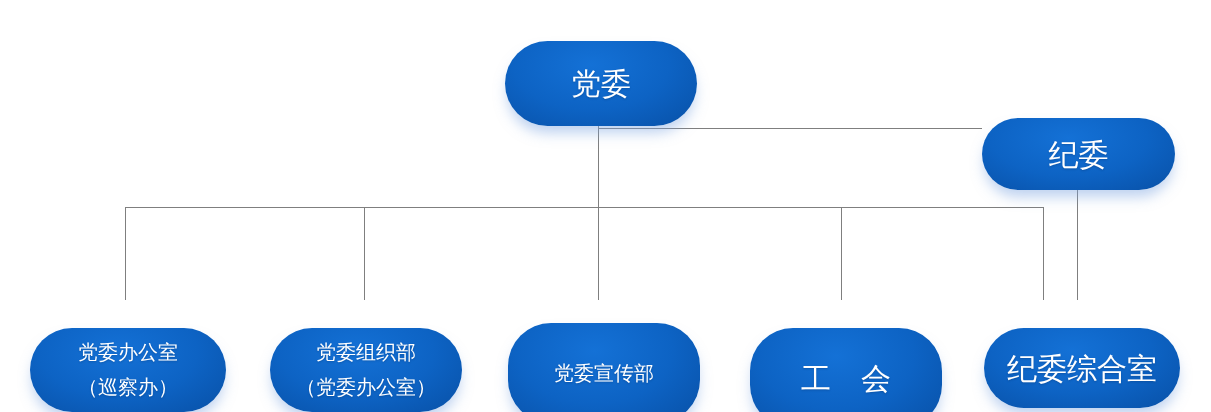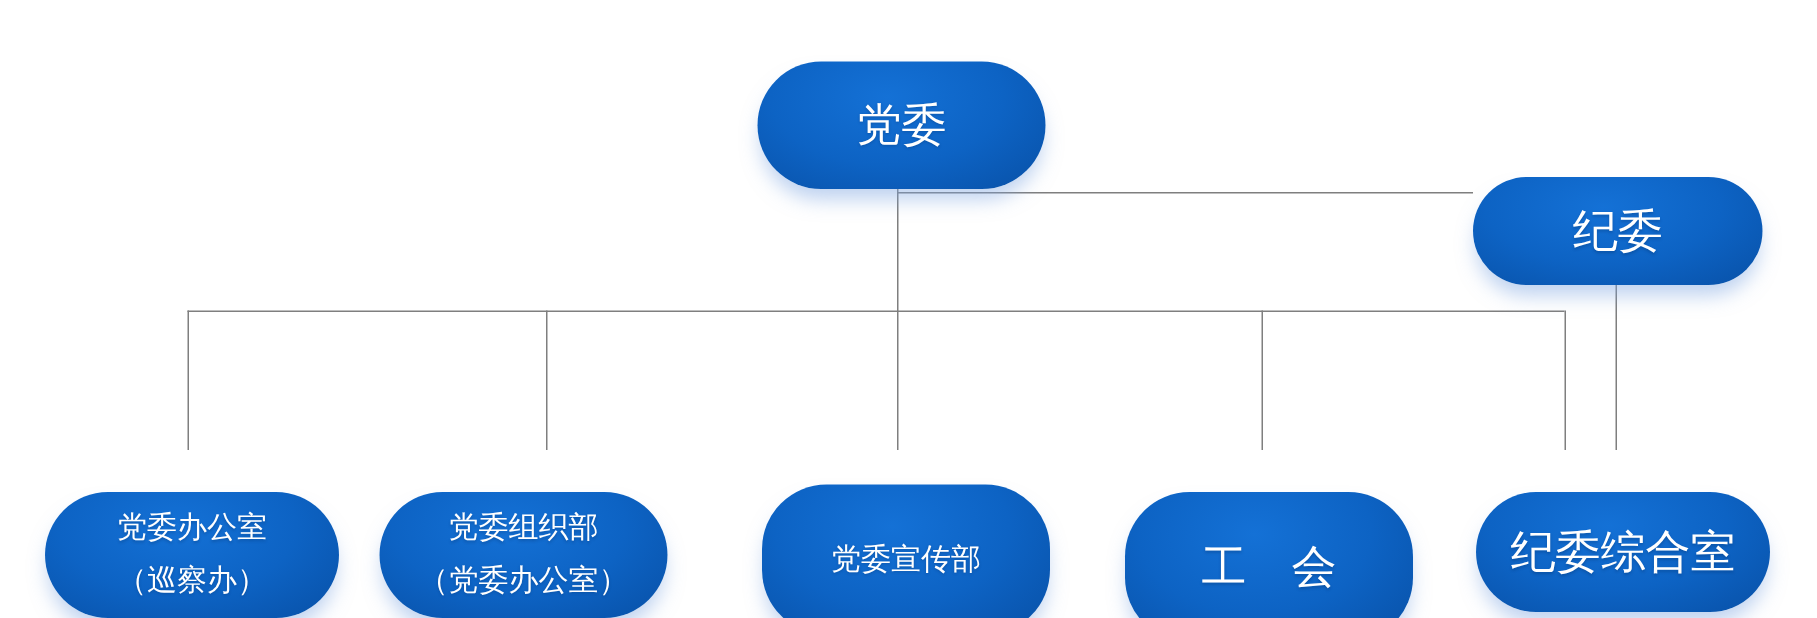--- a/index.html
+++ b/index.html
@@ -45,21 +45,21 @@
     margin-top: 28px;
   }
   .node .line1, .node .line2, .node .label { display: block; }
   .node-single { font-size: 30px; }
   .node-double { font-size: 20px; line-height: 35px; }
 
   
   #node-party-committee        { left: 505px; top: 13px;  width: 192px; height: 85px; }
   #node-discipline-committee   { left: 982px; top: 90px;  width: 193px; height: 72px; }
   #node-party-office           { left: 30px;  top: 300px; width: 196px; height: 84px; }
-  #node-organization-dept      { left: 253px; top: 300px; width: 192px; height: 84px; }
+  #node-organization-dept      { left: 270px; top: 300px; width: 192px; height: 84px; }
   #node-propaganda-dept        { left: 508px; top: 295px; width: 192px; height: 100px; }
   #node-labor-union            { left: 750px; top: 300px; width: 192px; height: 100px; }
   #node-discipline-office      { left: 984px; top: 300px; width: 196px; height: 80px; }
 
   
   #line-main-vertical          { left: 598px;  top: 98px;  height: 202px; }
   #line-to-discipline          { left: 598px;  top: 128px; width: 384px;  }
   #line-bus                    { left: 125px;  top: 207px; width: 918px;  }
   #line-drop-party-office      { left: 125px;  top: 207px; height: 93px;  }
   #line-drop-organization      { left: 364px;  top: 207px; height: 93px;  }

